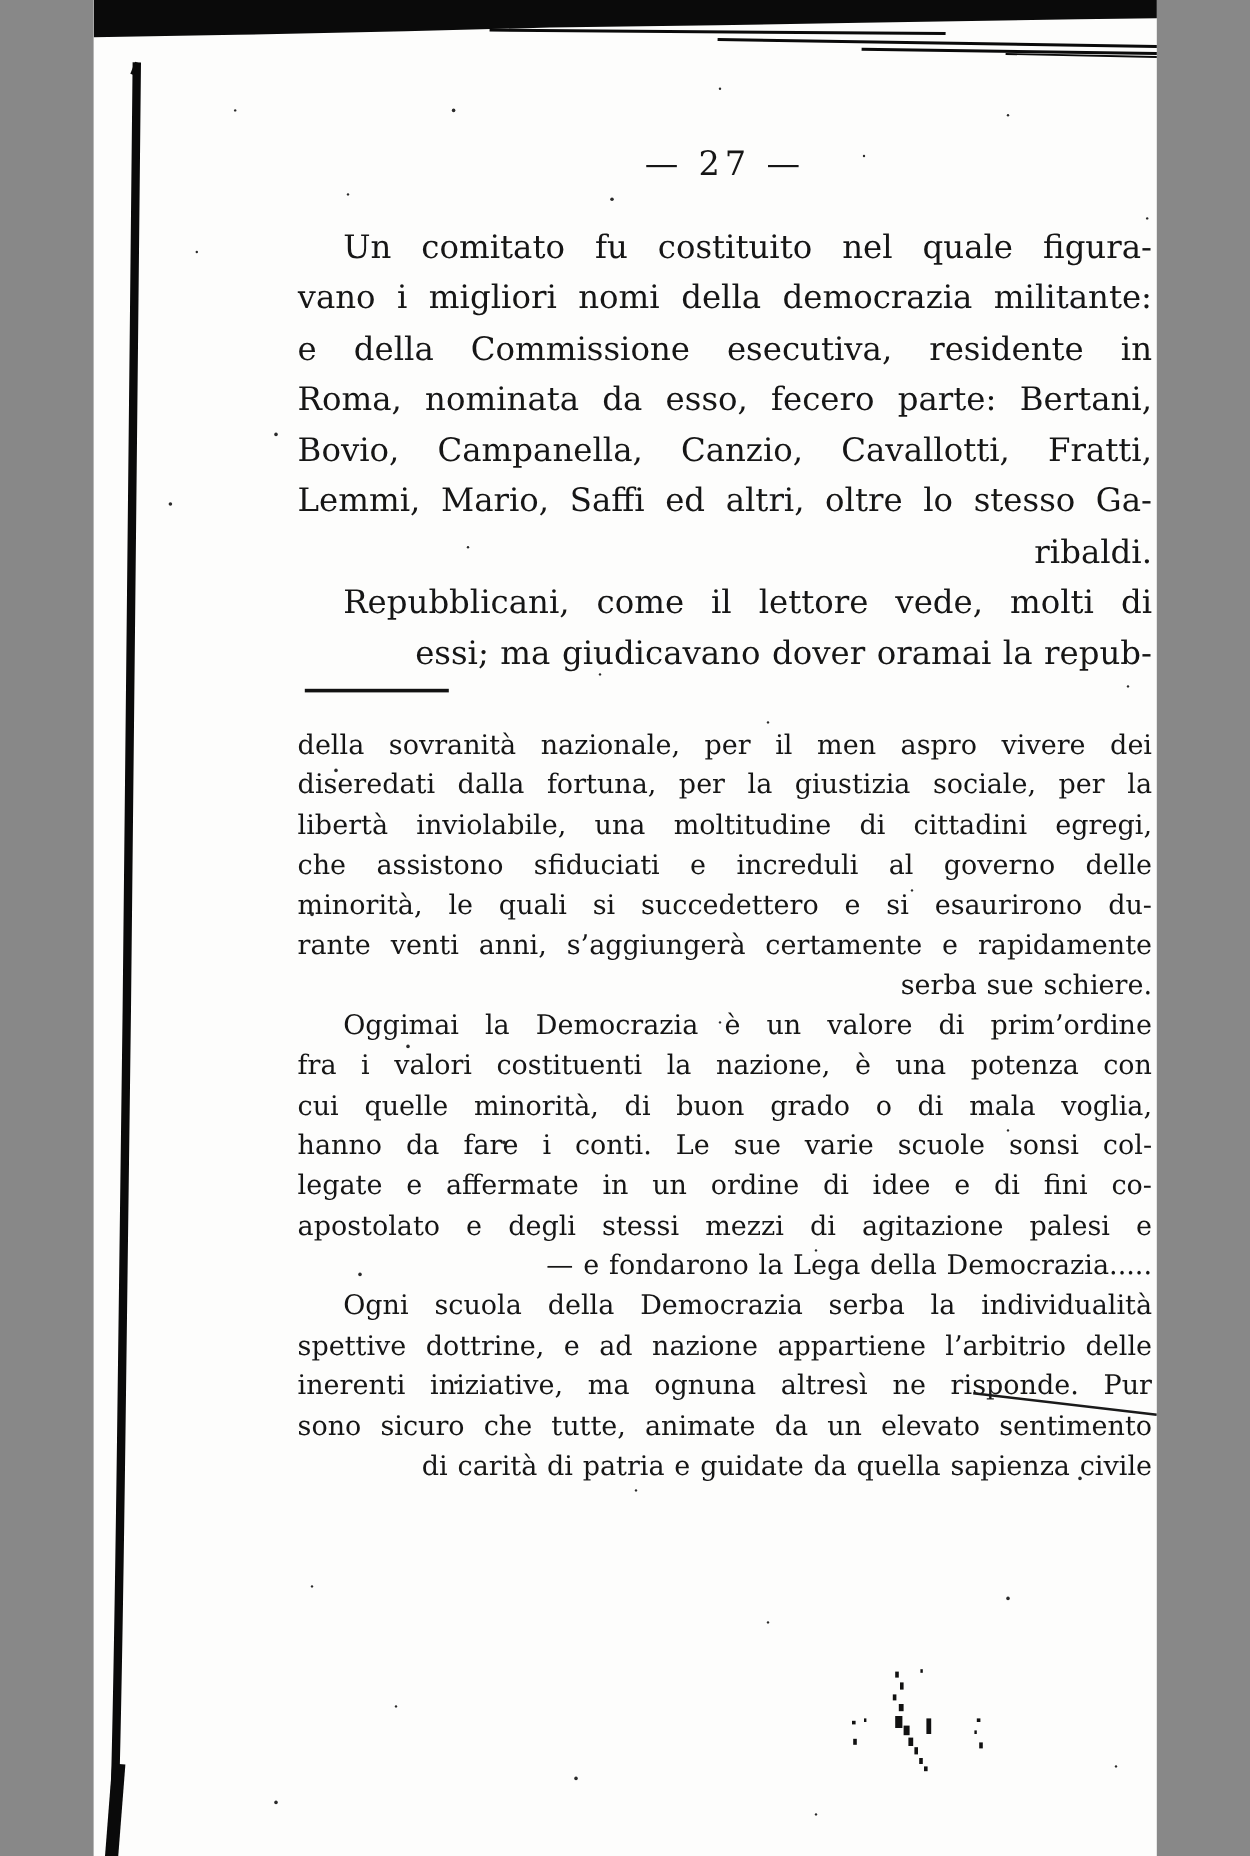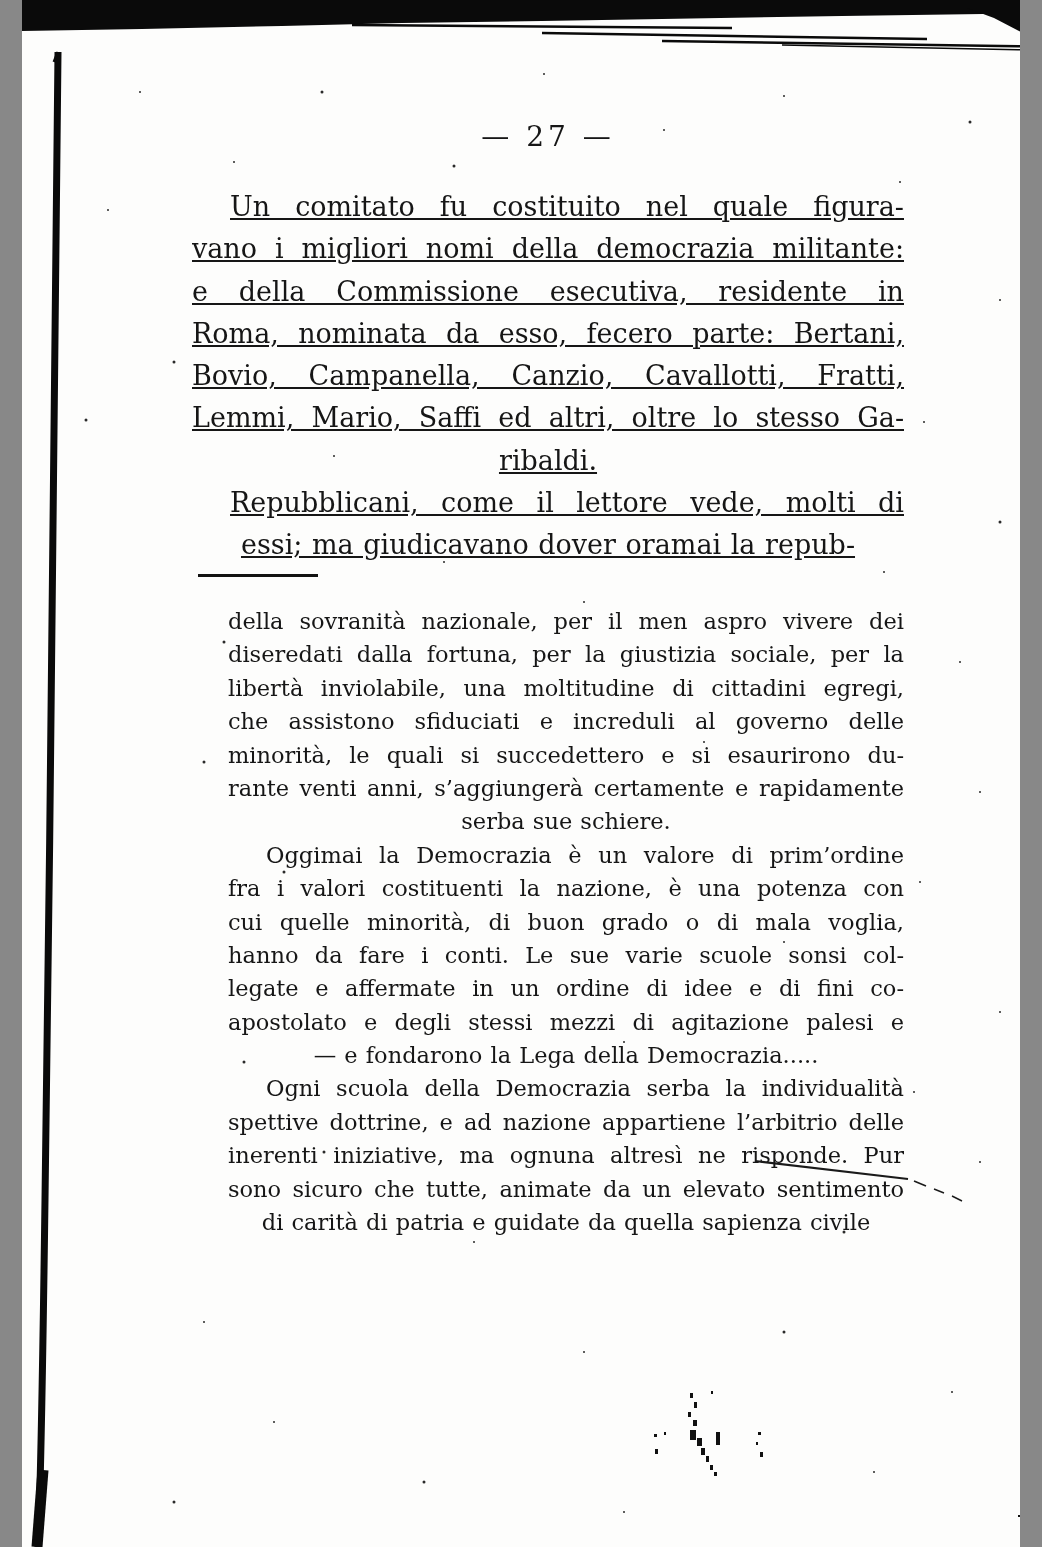--- a/index.html
+++ b/index.html
@@ -1,48 +1,48 @@
 <!DOCTYPE html>
 <html style="--ink: #161616; --paper: #fdfdfc;"><head>
 <meta charset="utf-8">
 <style>
   html,body{margin:0;padding:0;background:#888;}
   .page{
     position:relative;
-    width:998px;height:1547px;
+    width:886px;height:1547px;
     margin:0 auto;
     background:var(--paper,#fdfdfc);
     color:var(--ink,#161616);
     font-family:"DejaVu Serif", serif;
     overflow:hidden;
   }
   .page-number{
     position:absolute;
     left:170px;top:120px;width:712px;
     text-align:center;
     font-size:28px;
     letter-spacing:4px;
     font-weight:normal;
   }
   .text-block{
     position:absolute;
     left:170px;width:712px;
   }
-  .main-text{ top:186px; font-size:27px;text-decoration:underline; }
+  .main-text{ top:186px; font-size:27px; }
   .main-text .line{ height:42.3px; line-height:42.3px; }
   .footnote{ top:605px; font-size:22.5px; }
-  .footnote .line{ height:33.4px; line-height:33.4px;margin-left:36px; }
+  .footnote .line{ height:33.4px; line-height:33.4px; }
   .line{
     text-align:justify;
     overflow:hidden;
     white-space:normal;
     word-spacing:1px;
   }
   .line::after{ content:""; display:inline-block; width:100%; height:0; }
-  .line.last{ text-align:center; }
+  .line.last{ text-align:right; }
   .line.last::after{ content:none; }
   .line.indent{ text-indent:38px; }
   .footnote-rule{
     position:absolute;
     left:176px;top:574px;
     width:120px;height:3px;
     background:#121212;
   }
   .artifacts{
     position:absolute;left:0;top:0;

